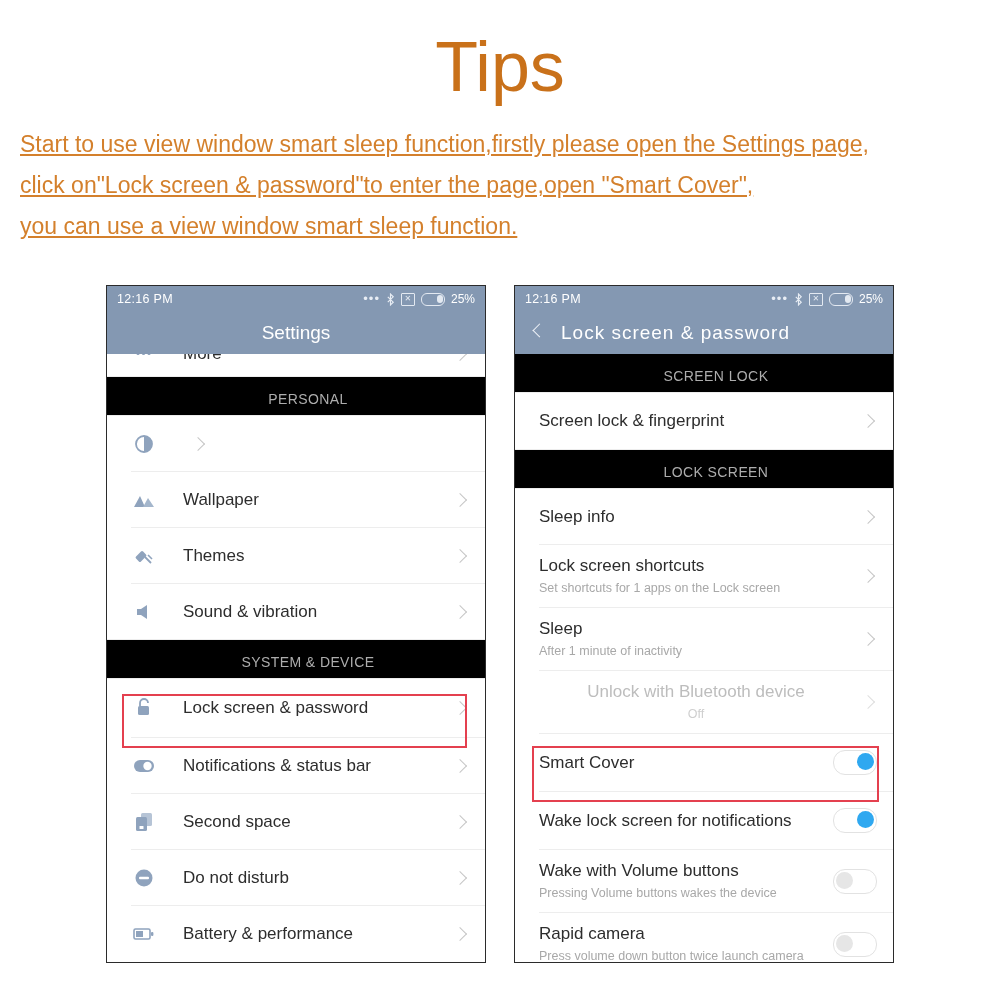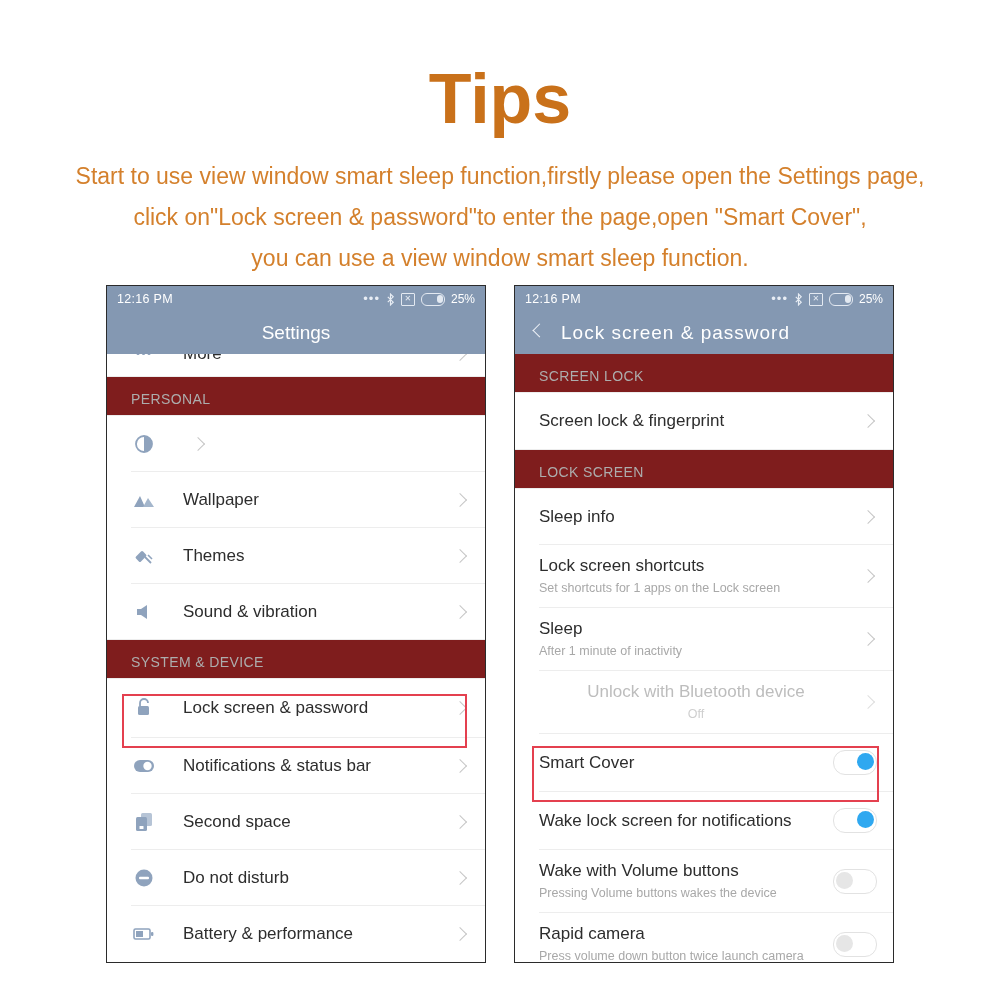--- a/index.html
+++ b/index.html
@@ -9,33 +9,34 @@
     font-family:"Liberation Sans", sans-serif;
     overflow:hidden;
     position:relative;
   }
   
   .page-title{
     text-align:center;
     font-size:70px;
     line-height:1;
     color:#c9711a;
-    font-weight:700;
-    padding-top:64px;
+    font-weight:400;
+    padding-top:32px;
     letter-spacing:0px;
     font-family:"Liberation Sans", sans-serif;
   }
   .intro{
-    text-align:center;
+    text-align:left;
     color:#d4802c;
     font-size:23px;
     line-height:41px;
     margin-top:22px;
     padding:0 20px;
     font-weight:400;
+    text-decoration:underline;
   }
   .intro div{white-space:nowrap;}
 
   
   .phones{
     position:absolute;
     top:285px;left:0;right:0;
     display:flex;
     justify-content:center;
     gap:28px;
@@ -100,22 +101,23 @@
     transform-origin:center;rotate:45deg;
     margin-top:-4px;
   }
   .back-wrap{position:absolute;left:0;top:0;bottom:0;width:44px;}
 
   
   .list{background:#ffffff;}
   .group-label{
     color:#adadad;font-size:14px;
     padding:14px 0 8px 24px;
-    background:#7f1d1d;
+    background:#000000;
     letter-spacing:.4px;
+    text-align:center;
   }
   .sep{height:1px;background:#ededed;margin-left:24px;}
   .sep.full{margin-left:0;}
   .row{
     display:flex;align-items:center;
     min-height:55px;
     padding:0 16px 0 24px;
     background:#fff;
     position:relative;
     box-sizing:border-box;

